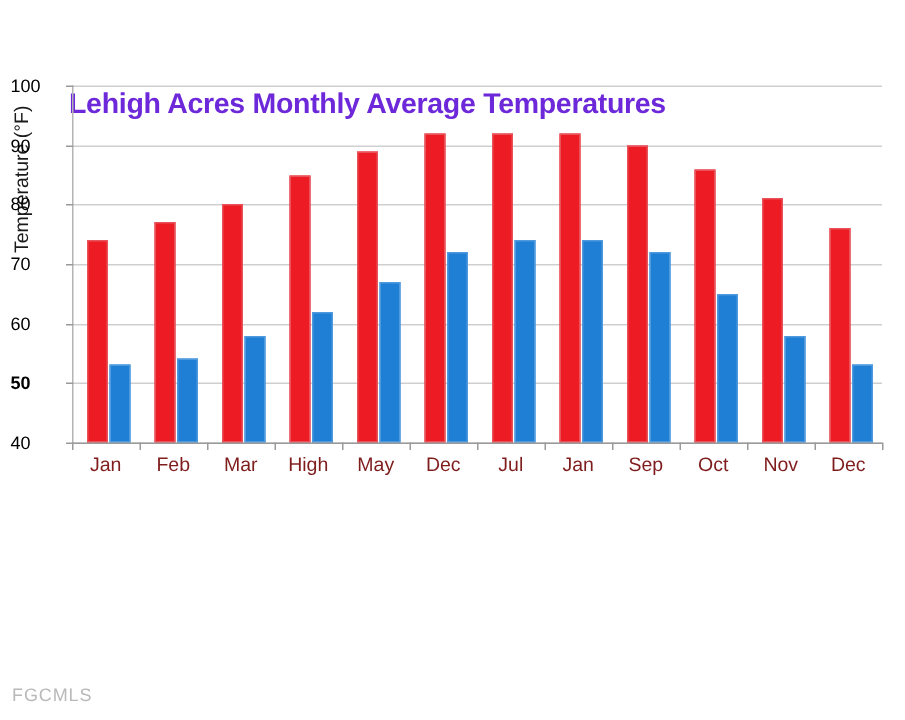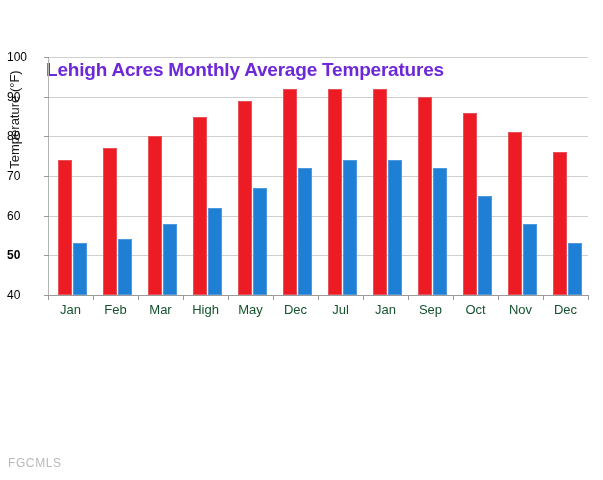--- a/index.html
+++ b/index.html
@@ -142,21 +142,21 @@
     width: 1px;
     height: 5px;
     background: #9a9a9a;
   }
   .x-tick-label {
     position: absolute;
     top: 302px;
     width: 60px;
     text-align: center;
     font-size: 13px;
-    color: #14532d;
+    color: #7f1d1d;
     line-height: 15px;
   }
 
   
   #watermark {
     position: absolute;
     left: 8px;
     top: 456px;
     font-size: 12px;
     letter-spacing: 0.6px;

